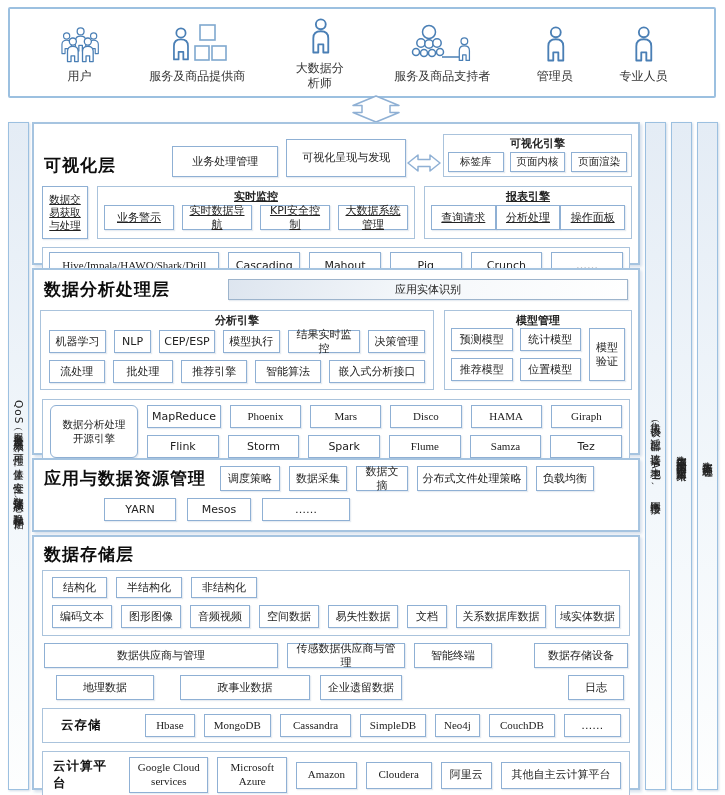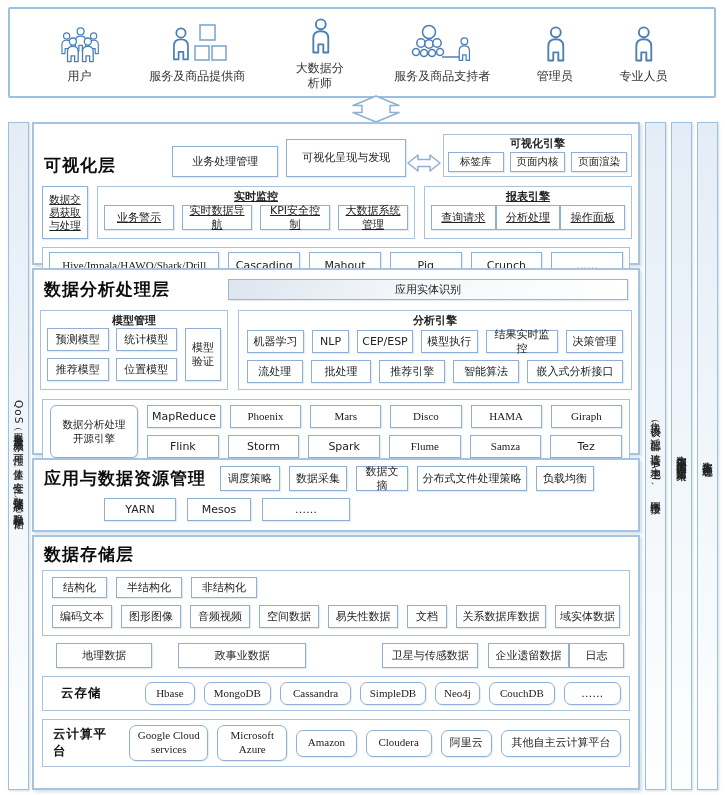--- a/index.html
+++ b/index.html
@@ -108,21 +108,21 @@
   .types-box .b { height:21px; padding:2px 10px; }
   .types-box .r2 .b { height:23px; flex:1; padding:2px 4px;text-align:right; }
   .sup-row { display:flex; margin:7px 4px 0; gap:9px; }
   .sup-row .b { height:25px; }
   .src-row { display:flex; margin:7px 4px 0; }
   .src-row .b { height:25px; }
   .cloud-box { margin:8px 2px 0; padding:5px 8px; display:flex; align-items:center; gap:9px; }
   .cloud-lbl { font-size:12.5px; font-weight:bold; color:#111; letter-spacing:1px; }
   .cs-lbl { width:86px; padding-left:10px; }
   .cp-lbl { width:74px; padding-left:2px; }
-  .cloud-box .b { height:23px;border-radius:7px; }
+  .cloud-box .b { height:23px; }
 
   
   .v-arrow { position:absolute; left:348px; top:95px; }
   .arrow-shape { fill:#fff; stroke:#8fb0d4; stroke-width:1.5; stroke-linejoin:round; }
 </style>
 </head>
 <body>
 
 <div class="page">
 
@@ -274,50 +274,50 @@
       <div class="b">……</div>
     </div>
   </div>
 
   <div class="sec" style="top:268px;height:187px;">
     <div class="ana-head">
       <div class="sec-title ana-title">数据分析处理层</div>
       <div class="b b-entity">应用实体识别</div>
     </div>
     <div class="ana-groups">
+      <div class="group g-engine">
+        <div class="gtitle">分析引擎</div>
+        <div class="row">
+          <div class="b" style="flex:1.2">机器学习</div>
+          <div class="b" style="flex:0.7">NLP</div>
+          <div class="b" style="flex:1">CEP/ESP</div>
+          <div class="b" style="flex:1.2">模型执行</div>
+          <div class="b" style="flex:1.6">结果实时监控</div>
+          <div class="b" style="flex:1.2">决策管理</div>
+        </div>
+        <div class="row">
+          <div class="b" style="flex:0.9">流处理</div>
+          <div class="b" style="flex:1">批处理</div>
+          <div class="b" style="flex:1.1">推荐引擎</div>
+          <div class="b" style="flex:1.1">智能算法</div>
+          <div class="b" style="flex:1.7">嵌入式分析接口</div>
+        </div>
+      </div>
       <div class="group g-models">
         <div class="gtitle">模型管理</div>
         <div class="mrow">
           <div class="left">
             <div class="b">预测模型</div>
             <div class="b">统计模型</div>
             <div class="b">推荐模型</div>
             <div class="b">位置模型</div>
           </div>
           <div class="b b-validate">模型验证</div>
         </div>
       </div>
-      <div class="group g-engine">
-        <div class="gtitle">分析引擎</div>
-        <div class="row">
-          <div class="b" style="flex:1.2">机器学习</div>
-          <div class="b" style="flex:0.7">NLP</div>
-          <div class="b" style="flex:1">CEP/ESP</div>
-          <div class="b" style="flex:1.2">模型执行</div>
-          <div class="b" style="flex:1.6">结果实时监控</div>
-          <div class="b" style="flex:1.2">决策管理</div>
-        </div>
-        <div class="row">
-          <div class="b" style="flex:0.9">流处理</div>
-          <div class="b" style="flex:1">批处理</div>
-          <div class="b" style="flex:1.1">推荐引擎</div>
-          <div class="b" style="flex:1.1">智能算法</div>
-          <div class="b" style="flex:1.7">嵌入式分析接口</div>
-        </div>
-      </div>
     </div>
     <div class="group oss-row">
       <div class="b b-osslabel">数据分析处理开源引擎</div>
       <div class="oss-grid">
         <div class="row">
           <div class="b">MapReduce</div>
           <div class="b serif">Phoenix</div>
           <div class="b serif">Mars</div>
           <div class="b serif">Disco</div>
           <div class="b serif">HAMA</div>
@@ -363,24 +363,29 @@
         <div class="b">编码文本</div>
         <div class="b">图形图像</div>
         <div class="b">音频视频</div>
         <div class="b">空间数据</div>
         <div class="b" style="flex:1.2">易失性数据</div>
         <div class="b" style="flex:0.6">文档</div>
         <div class="b" style="flex:1.6">关系数据库数据</div>
         <div class="b" style="flex:1.1">域实体数据</div>
       </div>
     </div>
+    <div class="sup-row">
+      <div class="b" style="width:234px">数据供应商与管理</div>
+      <div class="b" style="width:118px">传感数据供应商与管理</div>
+      <div class="b" style="width:78px">智能终端</div>
+      <div class="b" style="width:94px;margin-left:auto">数据存储设备</div>
+    </div>
     <div class="src-row">
       <div class="b" style="width:98px;margin-left:12px">地理数据</div>
       <div class="b" style="width:130px;margin-left:26px">政事业数据</div>
-      <div class="b" style="width:98px;margin-left:76px">卫星与传感数据</div>
       <div class="b" style="width:82px;margin-left:10px">企业遗留数据</div>
       <div class="b" style="width:56px;margin-left:auto;margin-right:4px">日志</div>
     </div>
     <div class="group cloud-box">
       <div class="cloud-lbl cs-lbl">云存储</div>
       <div class="b serif" style="width:50px">Hbase</div>
       <div class="b serif" style="width:68px">MongoDB</div>
       <div class="b serif" style="width:72px">Cassandra</div>
       <div class="b serif" style="width:66px">SimpleDB</div>
       <div class="b serif" style="width:46px">Neo4j</div>

